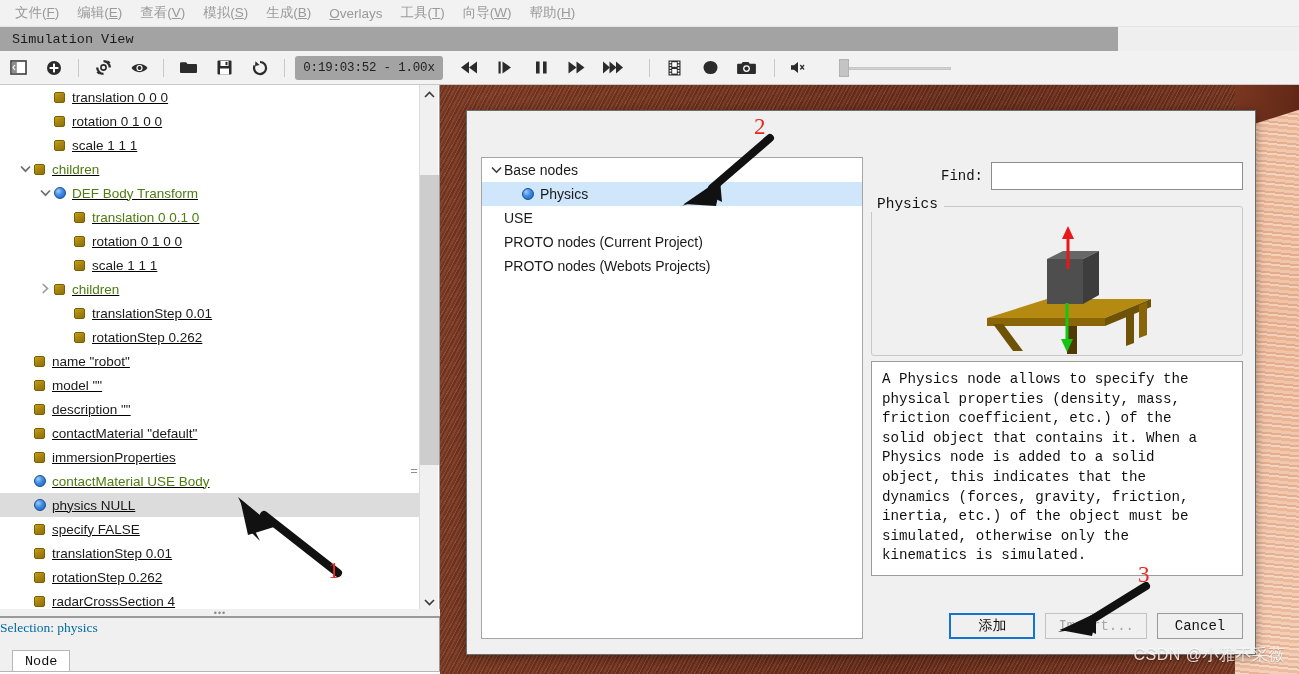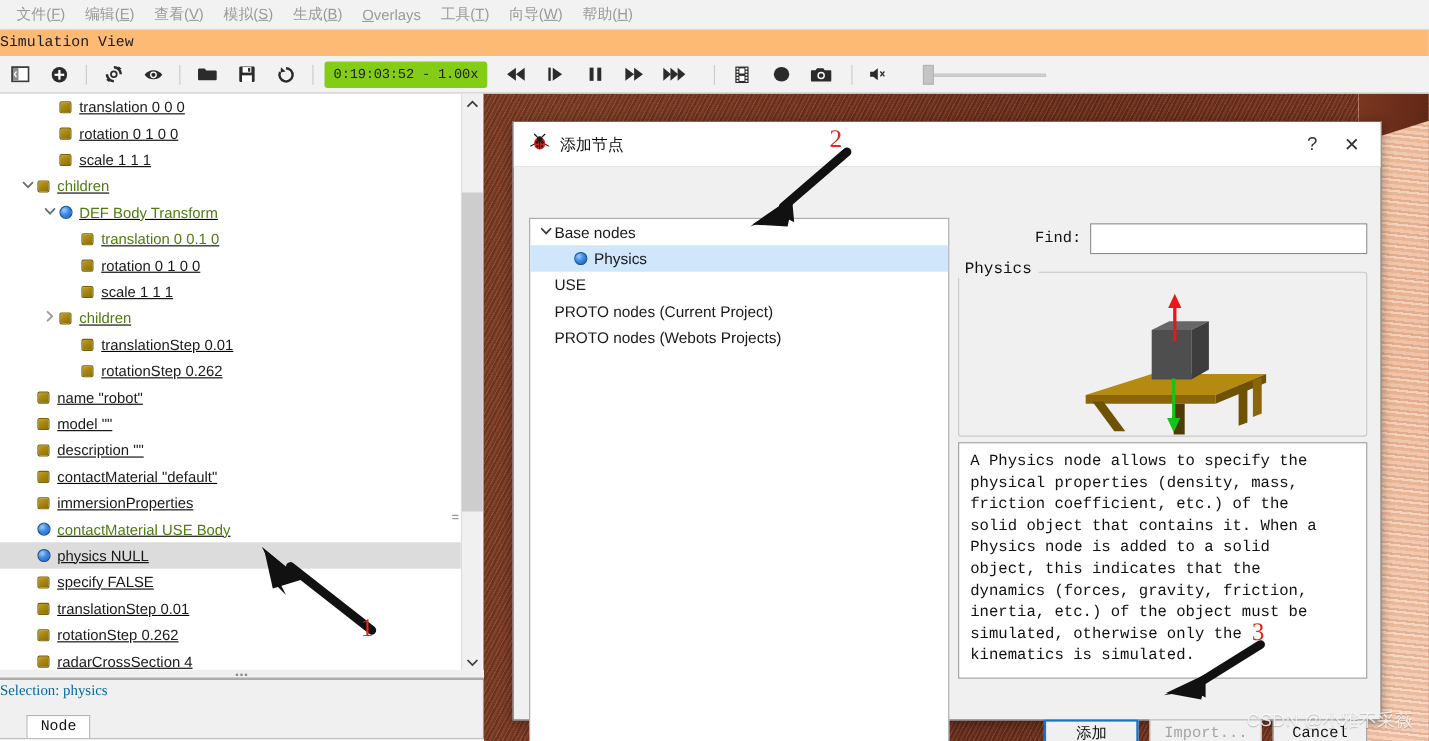--- a/index.html
+++ b/index.html
@@ -45,37 +45,37 @@
     padding-left:6px; border-bottom:1px solid #e4e4e4;
   }
   .menu-item {
     font-size:13.5px; color:#9a9a9a; padding:3px 9px; white-space:nowrap;
     cursor:default;
   }
   .menu-item u { text-decoration:underline; }
 
   
   #simtitle {
-    position:absolute; left:0; top:27px; width:1299px; height:24px;
-    background:#fdba74; display:flex; align-items:center; padding-left:0;
+    position:absolute; left:0; top:27px; width:1118px; height:24px;
+    background:#a3a3a3; display:flex; align-items:center; padding-left:12px;
     font-family:"Liberation Mono", monospace; font-size:13.5px; color:#1c1c1c;
   }
 
   
   #toolbar {
     position:absolute; left:0; top:51px; width:1299px; height:34px;
     background:#f2f2f2; display:flex; align-items:center; gap:0px;
     border-bottom:1px solid #c8c8c8;
   }
   .tb { width:36px; height:30px; display:flex; align-items:center; justify-content:center; cursor:default; }
   .tb svg { display:block; }
   .tb-sep { width:1px; height:18px; background:#c9c9c9; margin:0 6px; }
   #timebox {
     margin:0 8px 0 4px; height:24px; min-width:148px;
-    background:#84cc16; border-radius:3px;
+    background:#a3a3a3; border-radius:3px;
     display:flex; align-items:center; justify-content:center;
     font-family:"Liberation Mono", monospace; font-size:12.5px; color:#222;
     padding:0 8px; letter-spacing:-.2px;
   }
   #volwrap { display:flex; align-items:center; margin-left:22px; }
   #volslider { position:relative; width:112px; height:18px; }
   #voltrack { position:absolute; left:10px; top:8px; width:102px; height:3px; background:#d2d2d2; border:1px solid #c6c6c6;}
   #volthumb { position:absolute; left:0px; top:0px; width:10px; height:18px; background:#c4c4c4; border:1px solid #b3b3b3; }
 
   
@@ -121,21 +121,21 @@
 
   
   #selpane {
     position:absolute; left:0; top:617px; width:440px; height:57px;
     background:#f0f0f0; border:1px solid #9a9a9a; border-left:none; border-bottom:none;
   }
   #seltext {
     text-align:left; font-family:Liberation Serif, serif;
     font-size:13.5px; color:#0369a1; padding-top:2px;
   }
-  #tabstrip { position:absolute; left:24px; top:32px; display:flex; align-items:flex-end; }
+  #tabstrip { position:absolute; left:12px; top:32px; display:flex; align-items:flex-end; }
   .tab {
     font-family:"Liberation Mono", monospace; font-size:13.5px; color:#111;
     padding:3px 12px 4px 12px; background:#fff;
     border:1px solid #b6b6b6; border-bottom:none;
   }
   #tabrest { position:absolute; left:0; top:53px; width:440px; height:21px; background:#fff; border-top:1px solid #b6b6b6;}
 
   
   #dialog {
     position:absolute; left:466px; top:110px; width:790px; height:545px;
@@ -547,38 +547,20 @@
 <div id="selpane">
   <div id="seltext">Selection: physics</div>
   <div id="tabstrip">
     <div class="tab">Node</div>
   </div>
   <div id="tabrest"></div>
 </div>
 
 <div id="dialog">
 
-  <div id="dlgtitlebar">
-    <span>
-      <svg width="19" height="17" viewBox="0 0 19 17">
-        <ellipse cx="9.6" cy="10.4" rx="5.1" ry="5.6" fill="#cf2222"></ellipse>
-        <ellipse cx="9.6" cy="6.4" rx="2.6" ry="2.5" fill="#1a1a1a"></ellipse>
-        <rect x="9.1" y="5.6" width="1" height="10" fill="#1a1a1a"></rect>
-        <circle cx="7.1" cy="9.4" r="1.25" fill="#1a1a1a"></circle>
-        <circle cx="12.1" cy="9.4" r="1.25" fill="#1a1a1a"></circle>
-        <circle cx="7.5" cy="13.0" r="1.05" fill="#1a1a1a"></circle>
-        <circle cx="11.7" cy="13.0" r="1.05" fill="#1a1a1a"></circle>
-        <path d="M7.5 4.6 L4.6 1.8 M11.7 4.6 L14.6 1.8" stroke="#1a1a1a" stroke-width="1.1" fill="none"></path>
-        <path d="M4.6 11 L1.2 13 M14.6 11 L17.8 13" stroke="#1a1a1a" stroke-width="1" fill="none"></path>
-      </svg>
-    </span>
-    <span id="dlgtitle">添加节点</span>
-    <span class="titlebtn">?</span>
-    <span class="titlebtn">✕</span>
-  </div>
 
   <div id="dlgbody">
 
     <div id="nodelist">
         <div class="nrow">
           <span class="narrow"><svg width="11" height="8" viewBox="0 0 11 8">
               <path d="M1 1.5 L5.5 6.2 L10 1.5" stroke="#3a3a3a" stroke-width="1.6" fill="none"></path>
             </svg></span>
           <span>Base nodes</span>
         </div>

